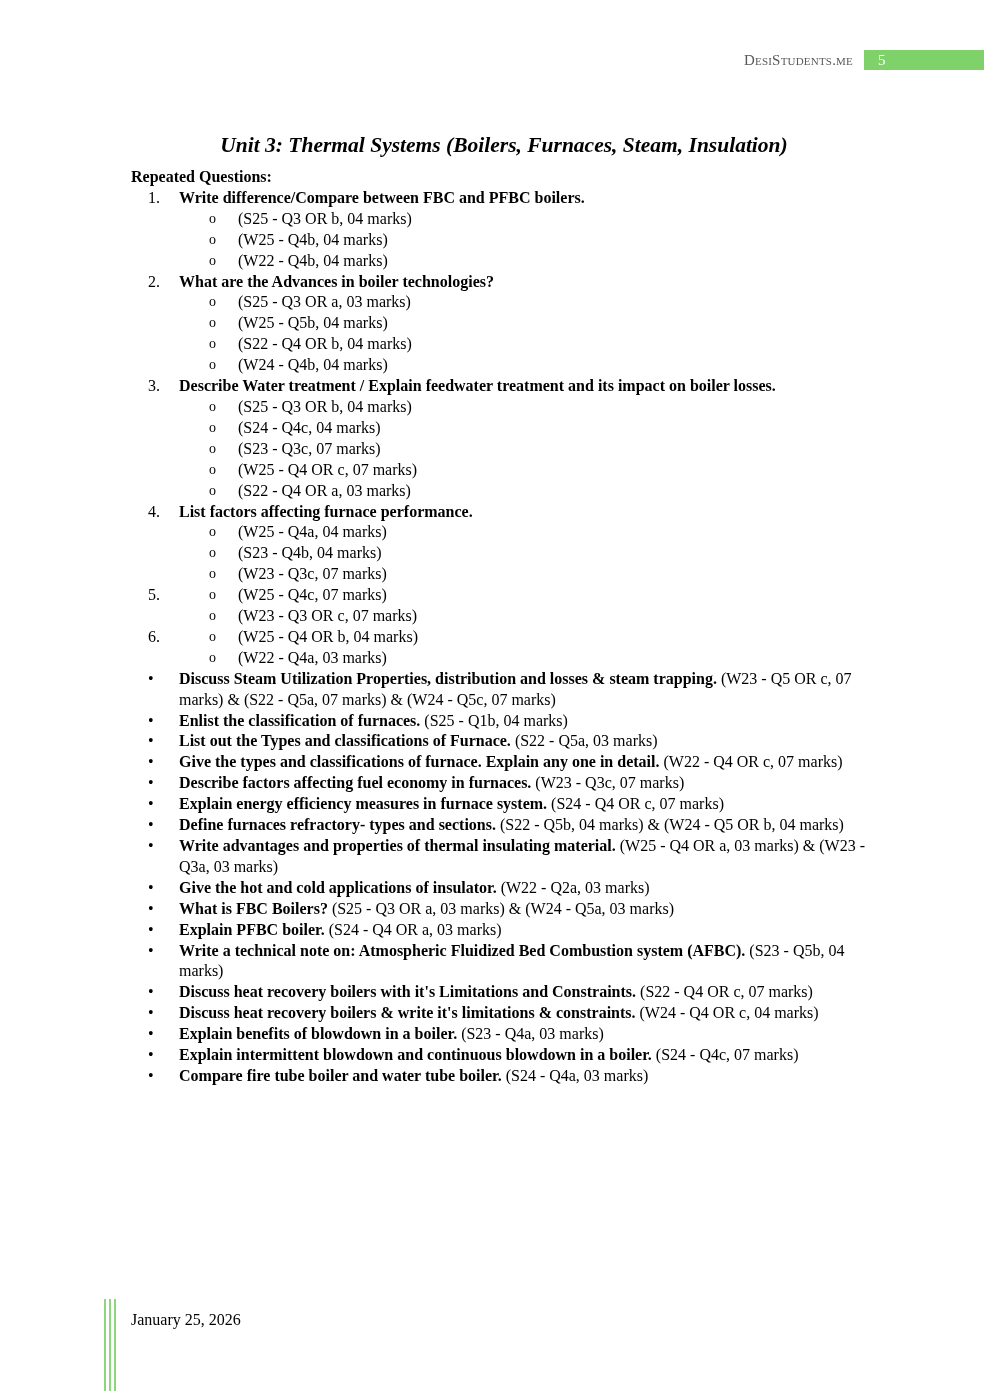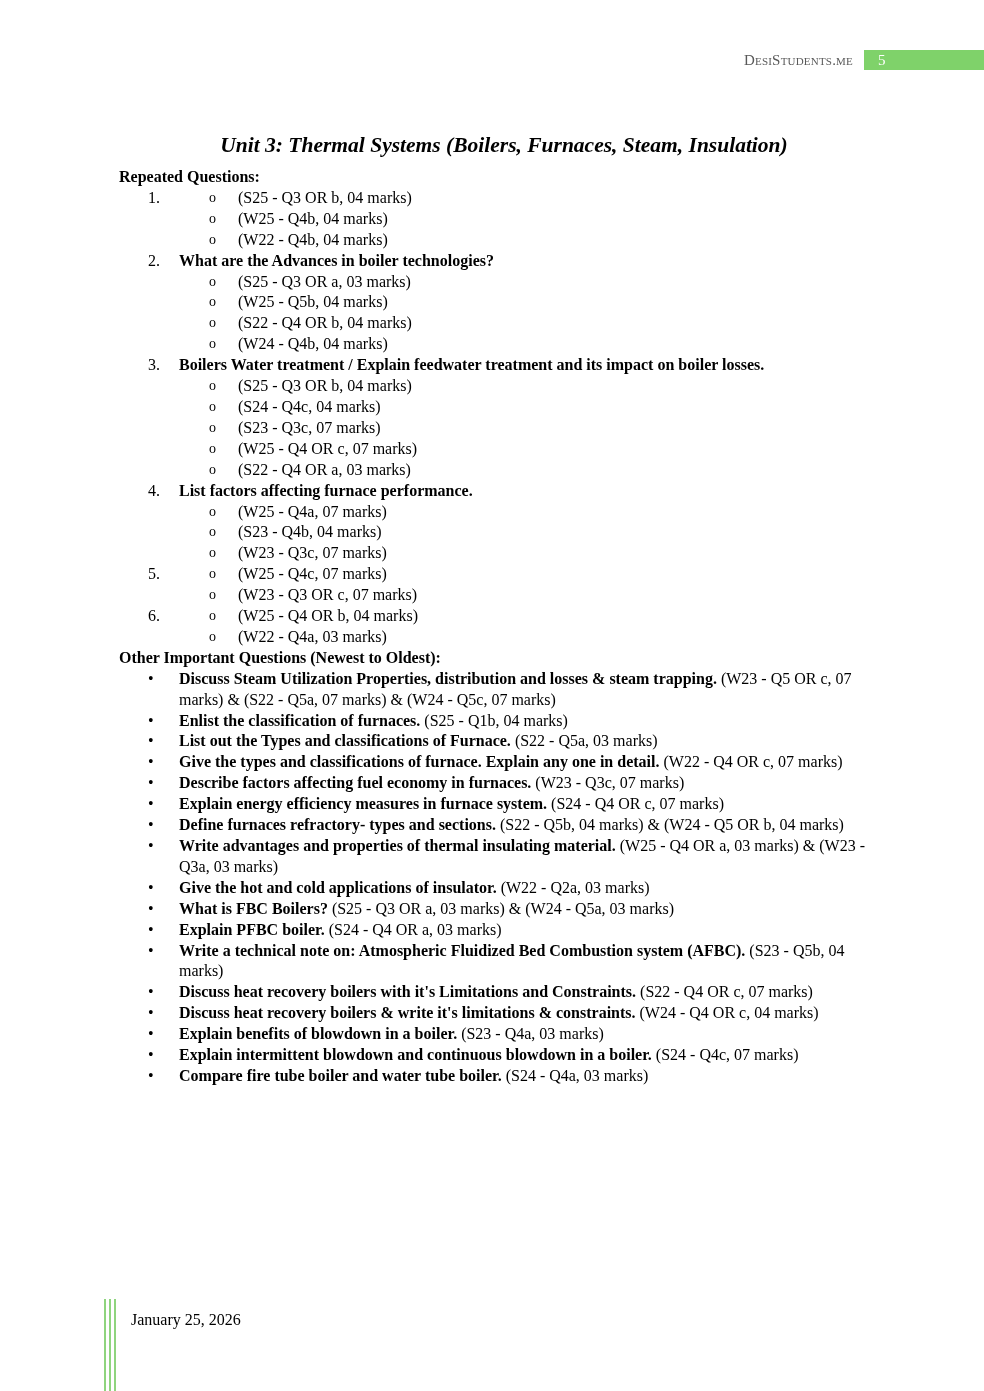--- a/index.html
+++ b/index.html
@@ -23,21 +23,21 @@
       font-size: 15px; color: #ffffff; font-family: "Liberation Serif", serif;
     }
     .title {
       position: absolute; top: 119px; left: 0; width: 984px; text-align: center;
       font-weight: bold; font-size: 21.5px; line-height: 28px;
     }
     .content {
       position: absolute; top: 167px; left: 119px; width: 760px;
       font-size: 16px; line-height: 20.9px;
     }
-    .section-heading { font-weight: bold; }
+    .section-heading { font-weight: bold; margin-left: 12px; }
     ol.repeated { list-style: none; margin: 0; padding: 0; }
     ol.repeated > li { position: relative; padding-left: 60px; }
     .num { position: absolute; left: 29px; top: 0; }
     .q-text { font-weight: bold; }
     ul.refs { list-style: none; margin: 0; padding: 0; }
     ul.refs li { position: relative; padding-left: 59px; font-weight: normal; }
     ul.refs li .circ { position: absolute; left: 31px; top: 0; font-size: 14px; }
     ul.other { list-style: none; margin: 0; padding: 0; }
     ul.other li { position: relative; padding-left: 60px; padding-right: 0; }
     ul.other li .dot { position: absolute; left: 29px; top: 0; font-size: 16px; }
@@ -58,71 +58,70 @@
 <div class="site-name">DesiStudents.me</div>
 <div class="page-badge">
   <span>5</span>
 </div>
 
 <h1 class="title" style="margin:12px;font-style:italic;">Unit 3: Thermal Systems (Boilers, Furnaces, Steam, Insulation)</h1>
 
 <div class="content">
   <div class="section-heading">Repeated Questions:</div>
   <ol class="repeated" id="repeated-list">
-      <li><span class="num">1.</span></li>
+      <li><span class="num">1.</span><span class="q-text">Write difference/Compare between FBC and PFBC boilers.</span></li>
       <li style="padding-left: 0px;">
         <ul class="refs">
           <li style="padding-left: 119px;"><span class="circ" style="left: 90px;">o</span><span>(S25 - Q3 OR b, 04 marks)</span></li>
           <li style="padding-left: 119px;"><span class="circ" style="left: 90px;">o</span><span>(W25 - Q4b, 04 marks)</span></li>
           <li style="padding-left: 119px;"><span class="circ" style="left: 90px;">o</span><span>(W22 - Q4b, 04 marks)</span></li>
         </ul>
       </li>
       <li><span class="num">2.</span><span class="q-text">What are the Advances in boiler technologies?</span></li>
       <li style="padding-left: 0px;">
         <ul class="refs">
           <li style="padding-left: 119px;"><span class="circ" style="left: 90px;">o</span><span>(S25 - Q3 OR a, 03 marks)</span></li>
           <li style="padding-left: 119px;"><span class="circ" style="left: 90px;">o</span><span>(W25 - Q5b, 04 marks)</span></li>
           <li style="padding-left: 119px;"><span class="circ" style="left: 90px;">o</span><span>(S22 - Q4 OR b, 04 marks)</span></li>
           <li style="padding-left: 119px;"><span class="circ" style="left: 90px;">o</span><span>(W24 - Q4b, 04 marks)</span></li>
         </ul>
       </li>
-      <li><span class="num">3.</span><span class="q-text">Boilers Water treatment / Explain feedwater treatment and its impact on boiler losses.</span></li>
+      <li><span class="num">3.</span><span class="q-text">Describe Water treatment / Explain feedwater treatment and its impact on boiler losses.</span></li>
       <li style="padding-left: 0px;">
         <ul class="refs">
           <li style="padding-left: 119px;"><span class="circ" style="left: 90px;">o</span><span>(S25 - Q3 OR b, 04 marks)</span></li>
           <li style="padding-left: 119px;"><span class="circ" style="left: 90px;">o</span><span>(S24 - Q4c, 04 marks)</span></li>
           <li style="padding-left: 119px;"><span class="circ" style="left: 90px;">o</span><span>(S23 - Q3c, 07 marks)</span></li>
           <li style="padding-left: 119px;"><span class="circ" style="left: 90px;">o</span><span>(W25 - Q4 OR c, 07 marks)</span></li>
           <li style="padding-left: 119px;"><span class="circ" style="left: 90px;">o</span><span>(S22 - Q4 OR a, 03 marks)</span></li>
         </ul>
       </li>
       <li><span class="num">4.</span><span class="q-text">List factors affecting furnace performance.</span></li>
       <li style="padding-left: 0px;">
         <ul class="refs">
-          <li style="padding-left: 119px;"><span class="circ" style="left: 90px;">o</span><span>(W25 - Q4a, 07 marks)</span></li>
+          <li style="padding-left: 119px;"><span class="circ" style="left: 90px;">o</span><span>(W25 - Q4a, 04 marks)</span></li>
           <li style="padding-left: 119px;"><span class="circ" style="left: 90px;">o</span><span>(S23 - Q4b, 04 marks)</span></li>
           <li style="padding-left: 119px;"><span class="circ" style="left: 90px;">o</span><span>(W23 - Q3c, 07 marks)</span></li>
         </ul>
       </li>
       <li><span class="num">5.</span></li>
       <li style="padding-left: 0px;">
         <ul class="refs">
           <li style="padding-left: 119px;"><span class="circ" style="left: 90px;">o</span><span>(W25 - Q4c, 07 marks)</span></li>
           <li style="padding-left: 119px;"><span class="circ" style="left: 90px;">o</span><span>(W23 - Q3 OR c, 07 marks)</span></li>
         </ul>
       </li>
       <li><span class="num">6.</span></li>
       <li style="padding-left: 0px;">
         <ul class="refs">
           <li style="padding-left: 119px;"><span class="circ" style="left: 90px;">o</span><span>(W25 - Q4 OR b, 04 marks)</span></li>
           <li style="padding-left: 119px;"><span class="circ" style="left: 90px;">o</span><span>(W22 - Q4a, 03 marks)</span></li>
         </ul>
       </li>
     </ol>
-  <div class="section-heading">Other Important Questions (Newest to Oldest):</div>
   <ul class="other" id="other-list">
       <li><span class="dot">•</span><span class="q-bold">Discuss Steam Utilization Properties, distribution and losses &amp; steam trapping.</span> <span>(W23 - Q5 OR c, 07 marks) &amp; (S22 - Q5a, 07 marks) &amp; (W24 - Q5c, 07 marks)</span></li>
       <li><span class="dot">•</span><span class="q-bold">Enlist the classification of furnaces.</span> <span>(S25 - Q1b, 04 marks)</span></li>
       <li><span class="dot">•</span><span class="q-bold">List out the Types and classifications of Furnace.</span> <span>(S22 - Q5a, 03 marks)</span></li>
       <li><span class="dot">•</span><span class="q-bold">Give the types and classifications of furnace. Explain any one in detail.</span> <span>(W22 - Q4 OR c, 07 marks)</span></li>
       <li><span class="dot">•</span><span class="q-bold">Describe factors affecting fuel economy in furnaces.</span> <span>(W23 - Q3c, 07 marks)</span></li>
       <li><span class="dot">•</span><span class="q-bold">Explain energy efficiency measures in furnace system.</span> <span>(S24 - Q4 OR c, 07 marks)</span></li>
       <li><span class="dot">•</span><span class="q-bold">Define furnaces refractory- types and sections.</span> <span>(S22 - Q5b, 04 marks) &amp; (W24 - Q5 OR b, 04 marks)</span></li>
       <li><span class="dot">•</span><span class="q-bold">Write advantages and properties of thermal insulating material.</span> <span>(W25 - Q4 OR a, 03 marks) &amp; (W23 - Q3a, 03 marks)</span></li>
       <li><span class="dot">•</span><span class="q-bold">Give the hot and cold applications of insulator.</span> <span>(W22 - Q2a, 03 marks)</span></li>

